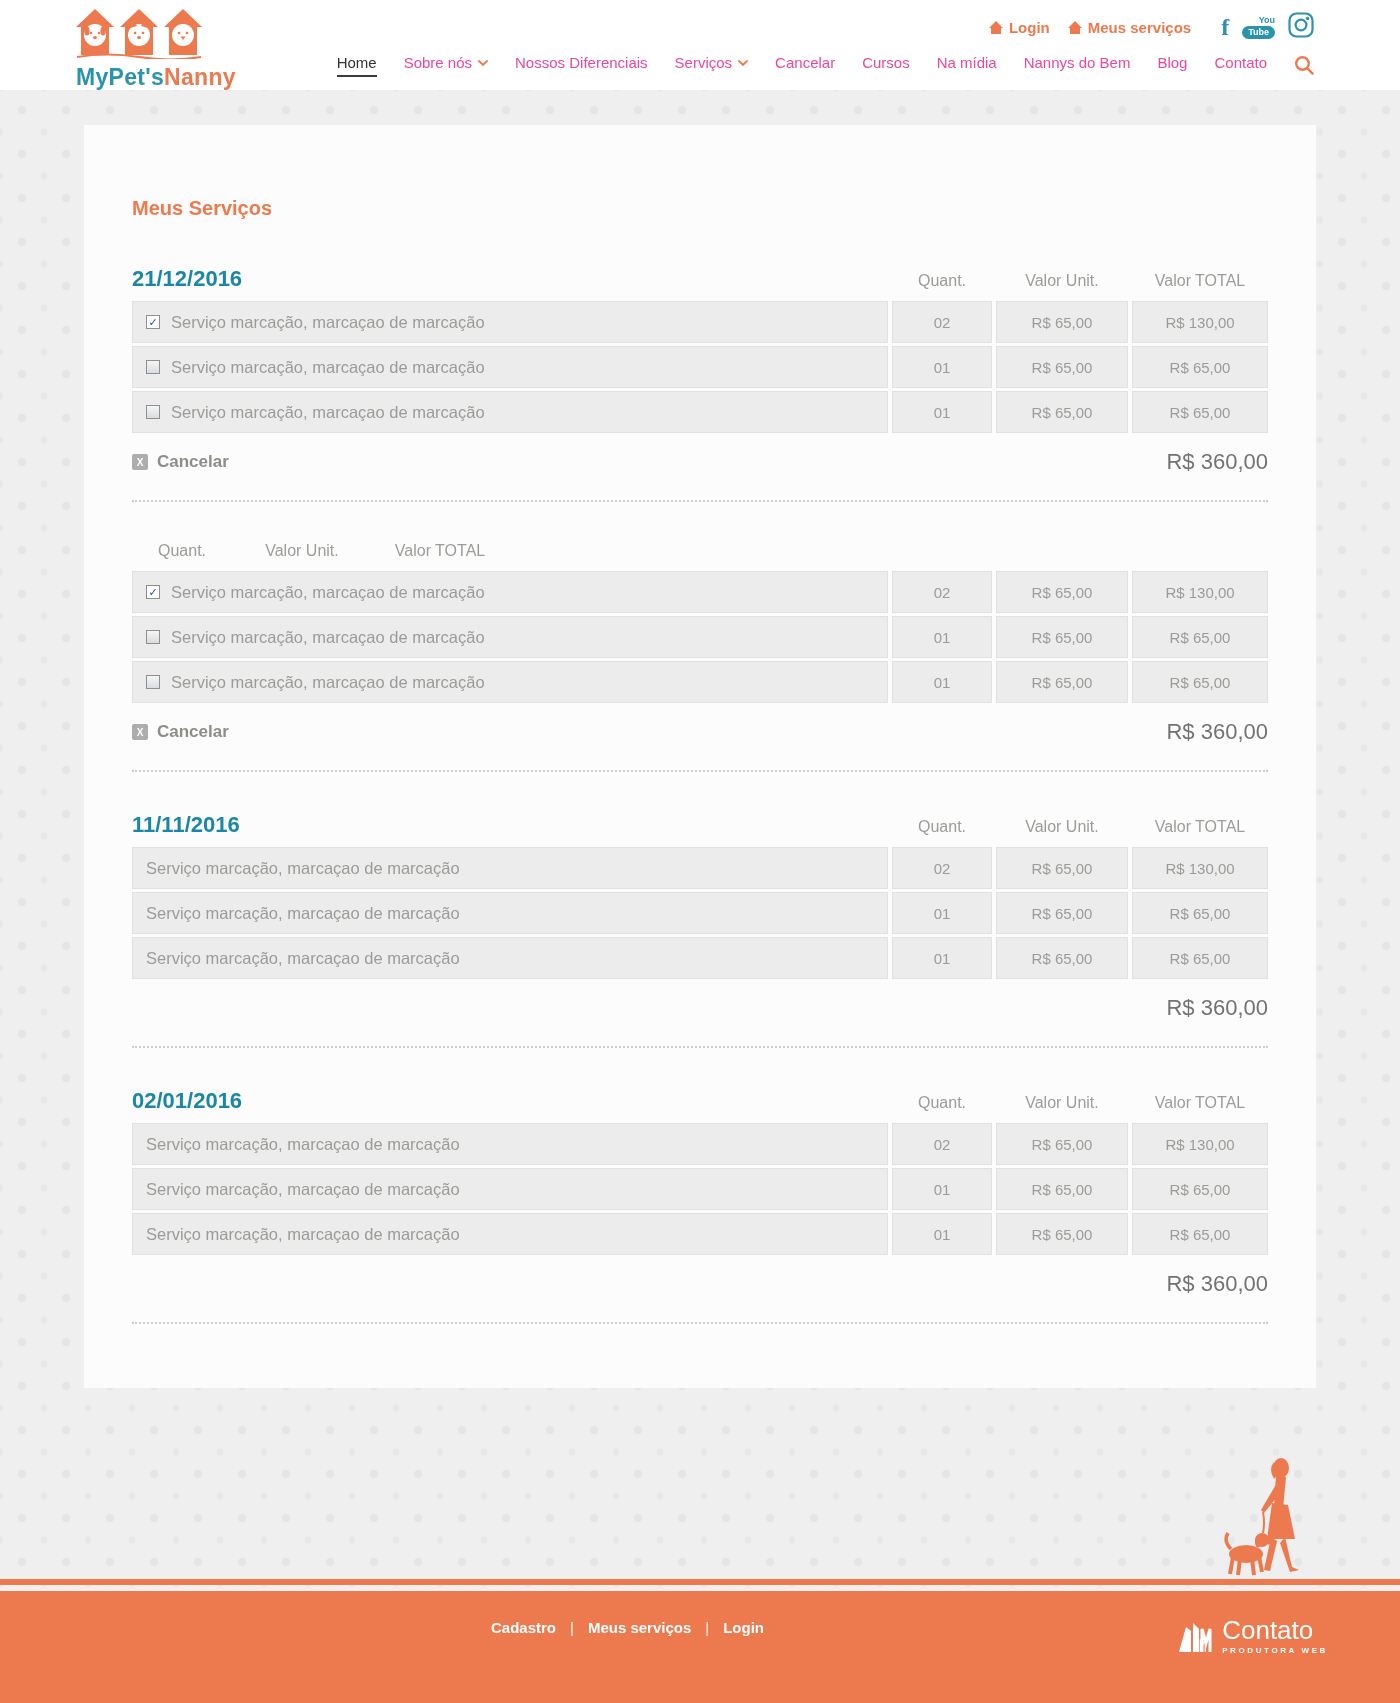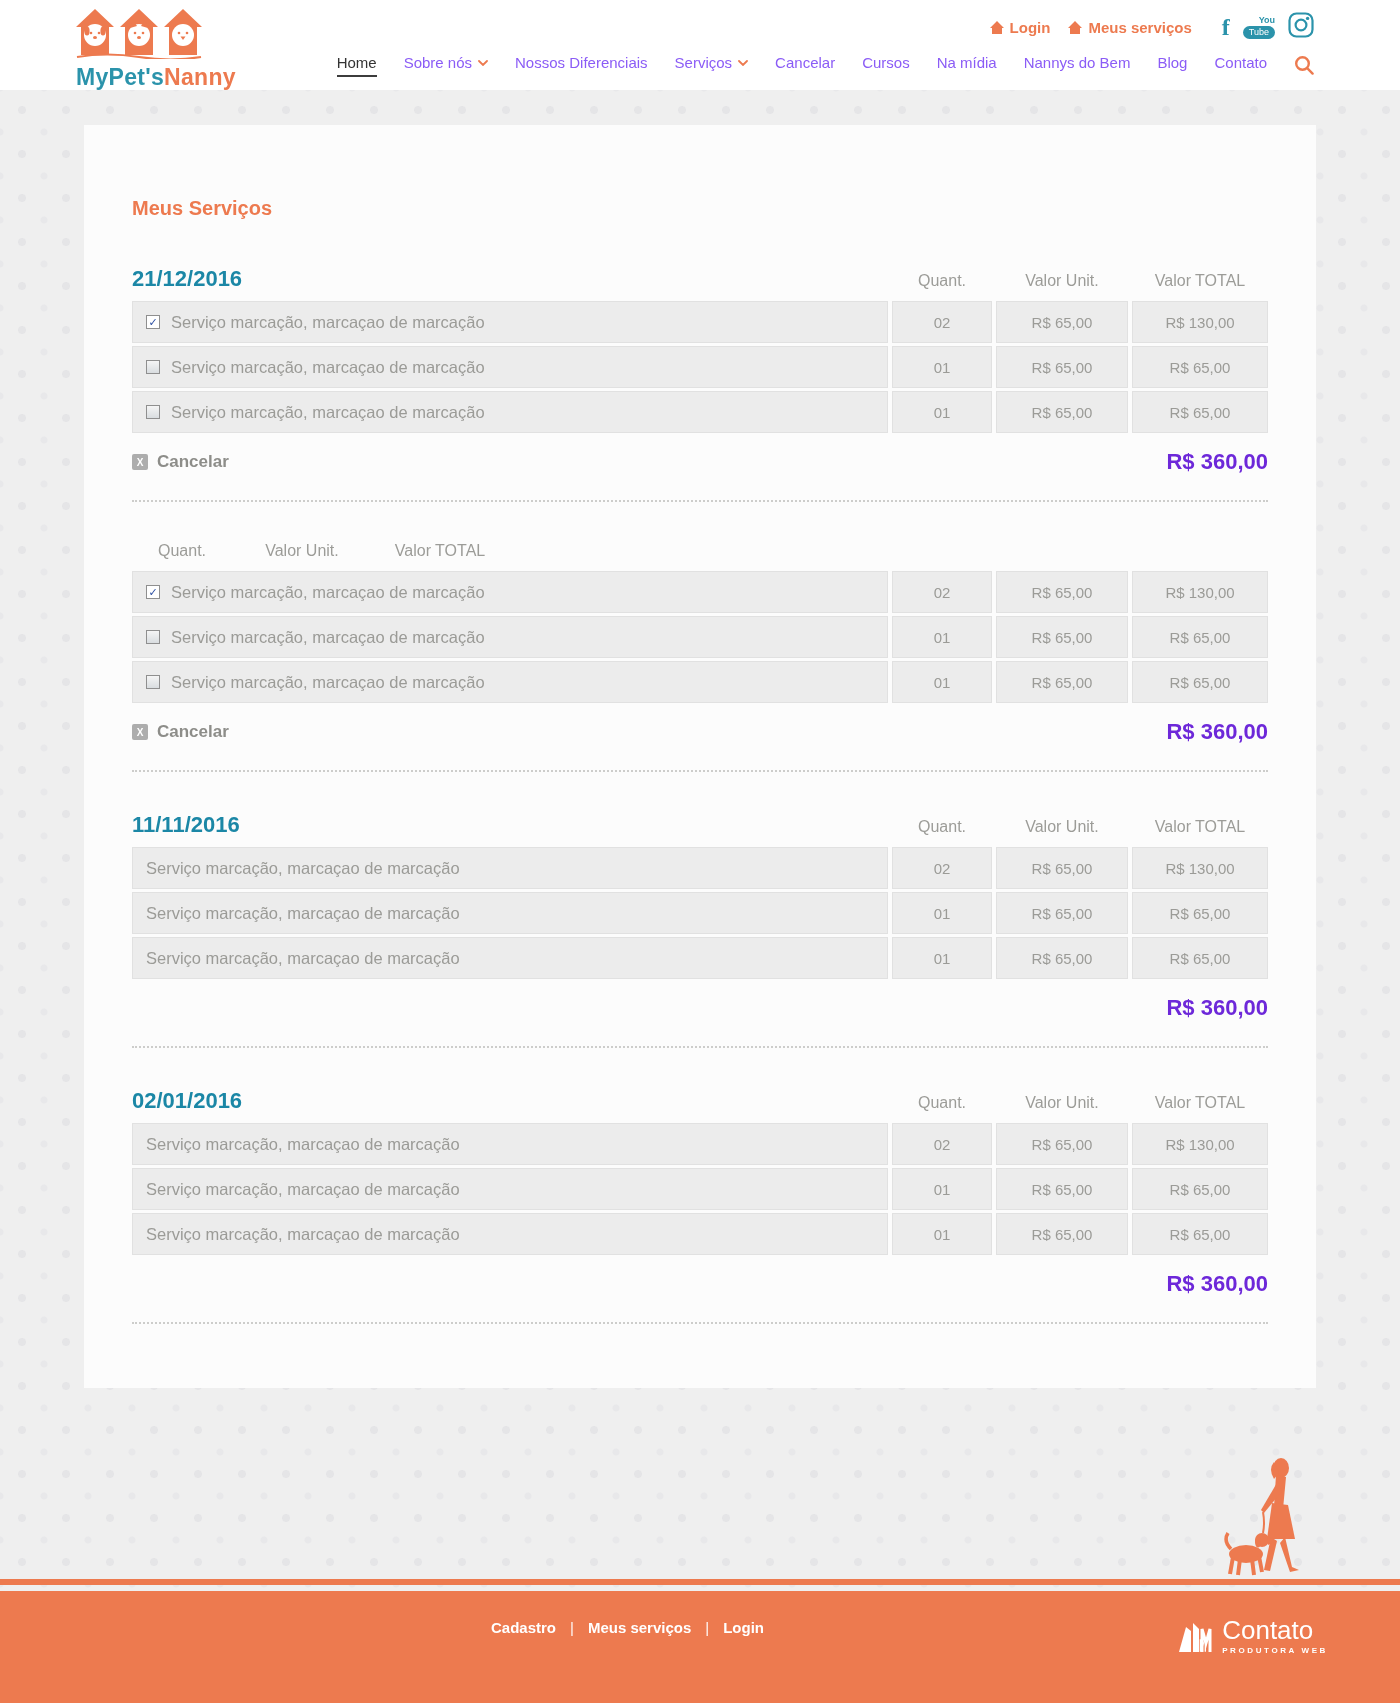--- a/index.html
+++ b/index.html
@@ -20,24 +20,24 @@
   .logo-text { font-size: 23px; font-weight: bold; letter-spacing: .3px; margin-top: 1px; }
   .logo-text .teal { color: #2B93AB; }
   .logo-text .orange { color: #ED7A4F; }
   .header-right { position: absolute; right: 86px; top: 12px; display: flex; flex-direction: column; align-items: flex-end; gap: 9px; }
   .utility-row { display: flex; align-items: center; gap: 18px; }
   .utility-link { display: flex; align-items: center; gap: 6px; color: #ED7A4F; font-weight: bold; font-size: 15px; cursor: pointer; }
   .social { display: flex; align-items: center; gap: 13px; margin-left: 12px; }
   .fb { color: #2B93AB; font-weight: bold; font-size: 24px; line-height: 1; cursor: pointer; font-family: "Liberation Serif", serif; }
   .yt { display: flex; flex-direction: column; align-items: flex-end; line-height: 1; color: #2B93AB; cursor: pointer; }
   .yt-top { font-size: 9px; font-weight: bold; }
-  .yt-box { background: #2B93AB; color: #fff; font-size: 9px; font-weight: normal; padding: 2px 6px; border-radius: 7px; margin-top: 1px; }
+  .yt-box { background: #2B93AB; color: #fff; font-size: 9px; font-weight: bold; padding: 2px 6px; border-radius: 7px; margin-top: 1px; }
   .ig { cursor: pointer; display: block; }
   .nav-row { display: flex; align-items: center; gap: 27px; font-size: 15px; padding-top: 3px; }
-  .nav-item { display: flex; align-items: center; gap: 6px; color: #8b5cf6; cursor: pointer; padding-bottom: 4px; border-bottom: 2px solid transparent; }
+  .nav-item { display: flex; align-items: center; gap: 6px; color: #ec4899; cursor: pointer; padding-bottom: 4px; border-bottom: 2px solid transparent; }
   .nav-item.active { color: #333; border-bottom-color: #3C3C3C; }
   .search-btn { cursor: pointer; display: flex; align-items: center; padding-bottom: 2px; }
   
   .card { width: 1232px; margin: 35px auto 0; background: #FCFCFC; padding: 72px 48px 64px; position: relative; z-index: 1; }
   .page-title { color: #ED7A4F; font-size: 20px; font-weight: bold; margin-bottom: 46px; }
   .svc-section + .svc-section { margin-top: 40px; }
   .section-head { display: flex; align-items: flex-end; gap: 4px; margin-bottom: 9px; }
   .section-date { flex: 1; color: #1B87A6; font-size: 22px; font-weight: bold; }
   .colhead { color: #9C9C98; font-size: 16px; text-align: center; padding-bottom: 2px; }
   .w-q { width: 100px; } .w-u { width: 132px; } .w-t { width: 136px; }
@@ -47,21 +47,21 @@
   .desc-text { color: #9B9B97; font-size: 16.5px; }
   .cell.num { justify-content: center; color: #9B9B97; font-size: 15px; }
   .checkbox { width: 14px; height: 14px; border: 1px solid #8F8F8F; background: #fff;
     display: flex; align-items: center; justify-content: center;
     font-size: 11px; font-weight: bold; color: #2B4EA2; line-height: 1; cursor: pointer; flex: 0 0 14px; }
   .checkbox.unchecked { background: linear-gradient(#F5F5F5, #D9DDE0); color: transparent; }
   .section-foot { display: flex; align-items: center; margin-top: 15px; min-height: 28px; }
   .cancel-btn { display: flex; align-items: center; gap: 9px; color: #8D8D89; font-size: 17px; font-weight: bold; cursor: pointer; }
   .xbox { width: 16px; height: 16px; background: #ADADAD; border-radius: 2px; color: #fff; font-size: 10px; font-weight: bold;
     display: flex; align-items: center; justify-content: center; text-transform: uppercase; }
-  .section-total { margin-left: auto; color: #6d28d9; font-size: 22px; font-weight: bold; }
+  .section-total { margin-left: auto; color: #737373; font-size: 22px; font-weight: normal; }
   .divider { border-top: 2px dotted #CDCDCB; margin-top: 24px; }
   
   .dog-walker { position: absolute; right: 88px; bottom: 124px; width: 88px; height: 126px; }
   .ground-line { position: absolute; left: 0; right: 0; bottom: 118px; height: 6px; background: #ED7A4F; }
   .site-footer { position: absolute; left: 0; right: 0; bottom: 0; height: 112px; background: #ED7A4F; color: #fff; }
   .footer-inner { padding-top: 28px; text-align: left; margin-right: 145px; }
   .footer-links { font-size: 15px; font-weight: bold; display: flex; justify-content: center; gap: 14px; align-items: center; }
   .footer-links .flink { color: #fff; cursor: pointer; }
   .sep { font-weight: normal; opacity: .95; }
   .footer-contact { margin-top: 13px; font-size: 14.5px; }

